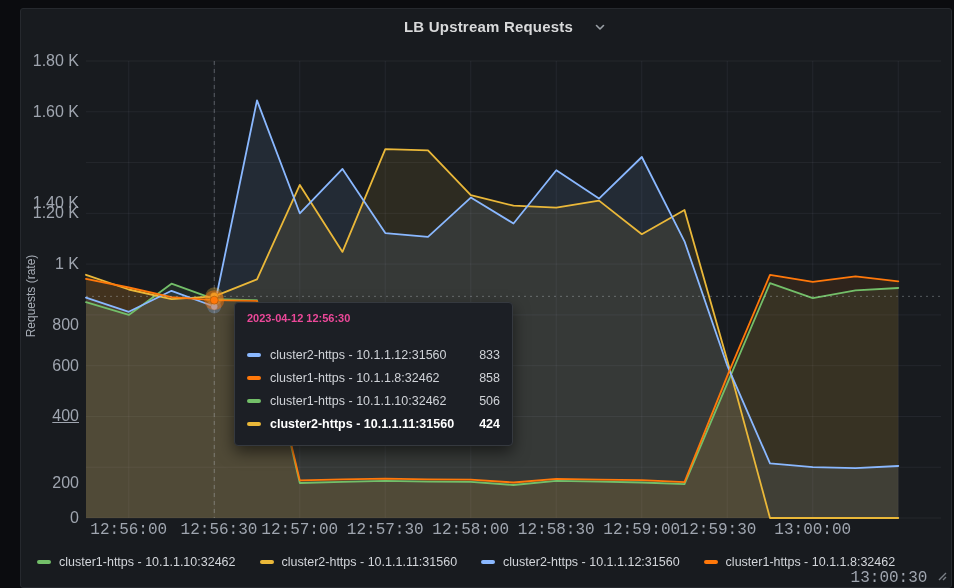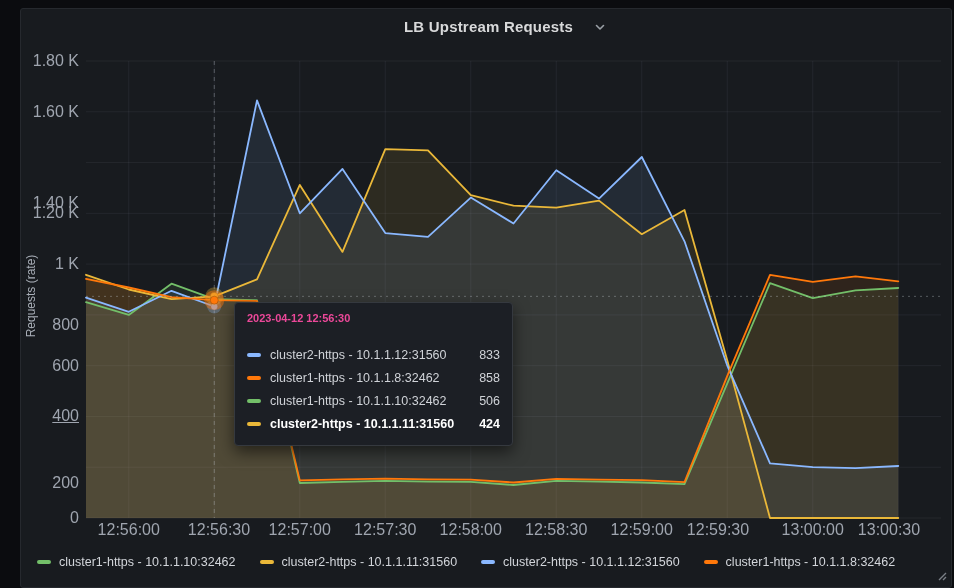--- a/index.html
+++ b/index.html
@@ -9,21 +9,21 @@
   .panel{position:absolute;left:20px;top:8px;width:932px;height:580px;background:#181b1f;
          border:1px solid #26292e;border-radius:3px;}
   .panel-header{position:absolute;left:0;top:0;width:100%;height:34px;display:flex;
                 align-items:center;justify-content:center;gap:21px;cursor:pointer;padding-left:38px;}
   .panel-title{color:#d8d9da;font-size:15px;font-weight:700;letter-spacing:.2px;}
   .chevron{width:12px;height:12px;color:#9aa0a6;margin-top:2px;}
   .y-axis-label{position:absolute;left:2px;top:280px;transform:rotate(-90deg);transform-origin:center;
                 color:#aab0b9;font-size:12px;white-space:nowrap;width:120px;margin-left:-52px;text-align:center;}
   .tick{position:absolute;color:#9fa5af;font-size:16px;line-height:14px;}
   .y-tick{right:0;text-align:right;}
-  .x-tick{transform:translateX(-50%);text-align:center;white-space:nowrap;}
+  .x-tick{transform:translateX(-50%);text-align:center;white-space:nowrap;font-family:Liberation Mono, monospace;}
   #y-ticks{position:absolute;left:0;top:0;width:58px;height:580px;}
   #x-ticks{position:absolute;left:0;top:514px;width:932px;height:16px;}
   svg.chart{position:absolute;left:0;top:0;}
   
   .tooltip{position:absolute;left:213px;top:293px;width:279px;background:#1c1f25;
            border:1px solid #35393f;border-radius:4px;box-shadow:0 6px 16px rgba(0,0,0,.55);
            padding:9px 12px 10px 12px;z-index:30;}
   .tooltip-header{color:#ec4899;font-size:11px;font-weight:700;margin-bottom:19px;}
   .t-row{display:flex;align-items:center;height:23px;font-size:12.5px;color:#d0d3d8;}
   .t-row .swatch{flex:0 0 auto;}
@@ -67,21 +67,21 @@
     <div id="x-ticks">
         <div class="tick x-tick" style="left: 107.75px;">12:56:00</div>
         <div class="tick x-tick" style="left: 198px;">12:56:30</div>
         <div class="tick x-tick" style="left: 278.75px;">12:57:00</div>
         <div class="tick x-tick" style="left: 364.25px;">12:57:30</div>
         <div class="tick x-tick" style="left: 449.75px;">12:58:00</div>
         <div class="tick x-tick" style="left: 535.25px;">12:58:30</div>
         <div class="tick x-tick" style="left: 620.75px;">12:59:00</div>
         <div class="tick x-tick" style="left: 697px;">12:59:30</div>
         <div class="tick x-tick" style="left: 791.75px;">13:00:00</div>
-        <div class="tick x-tick" style="left: 868px;">13:00:30</div>
+        <div class="tick x-tick" style="left: 868px; margin-top: 48px;">13:00:30</div>
       </div>
 
     <svg class="chart" id="chart" width="932" height="580" viewBox="0 0 932 580">
         <line x1="65" x2="920" y1="509" y2="509" stroke="rgba(204,204,220,0.07)" stroke-width="1"></line>
         <line x1="65" x2="920" y1="458.2222222222222" y2="458.2222222222222" stroke="rgba(204,204,220,0.07)" stroke-width="1"></line>
         <line x1="65" x2="920" y1="407.44444444444446" y2="407.44444444444446" stroke="rgba(204,204,220,0.07)" stroke-width="1"></line>
         <line x1="65" x2="920" y1="356.6666666666667" y2="356.6666666666667" stroke="rgba(204,204,220,0.07)" stroke-width="1"></line>
         <line x1="65" x2="920" y1="305.8888888888889" y2="305.8888888888889" stroke="rgba(204,204,220,0.07)" stroke-width="1"></line>
         <line x1="65" x2="920" y1="255.1111111111111" y2="255.1111111111111" stroke="rgba(204,204,220,0.07)" stroke-width="1"></line>
         <line x1="65" x2="920" y1="204.33333333333334" y2="204.33333333333334" stroke="rgba(204,204,220,0.07)" stroke-width="1"></line>

